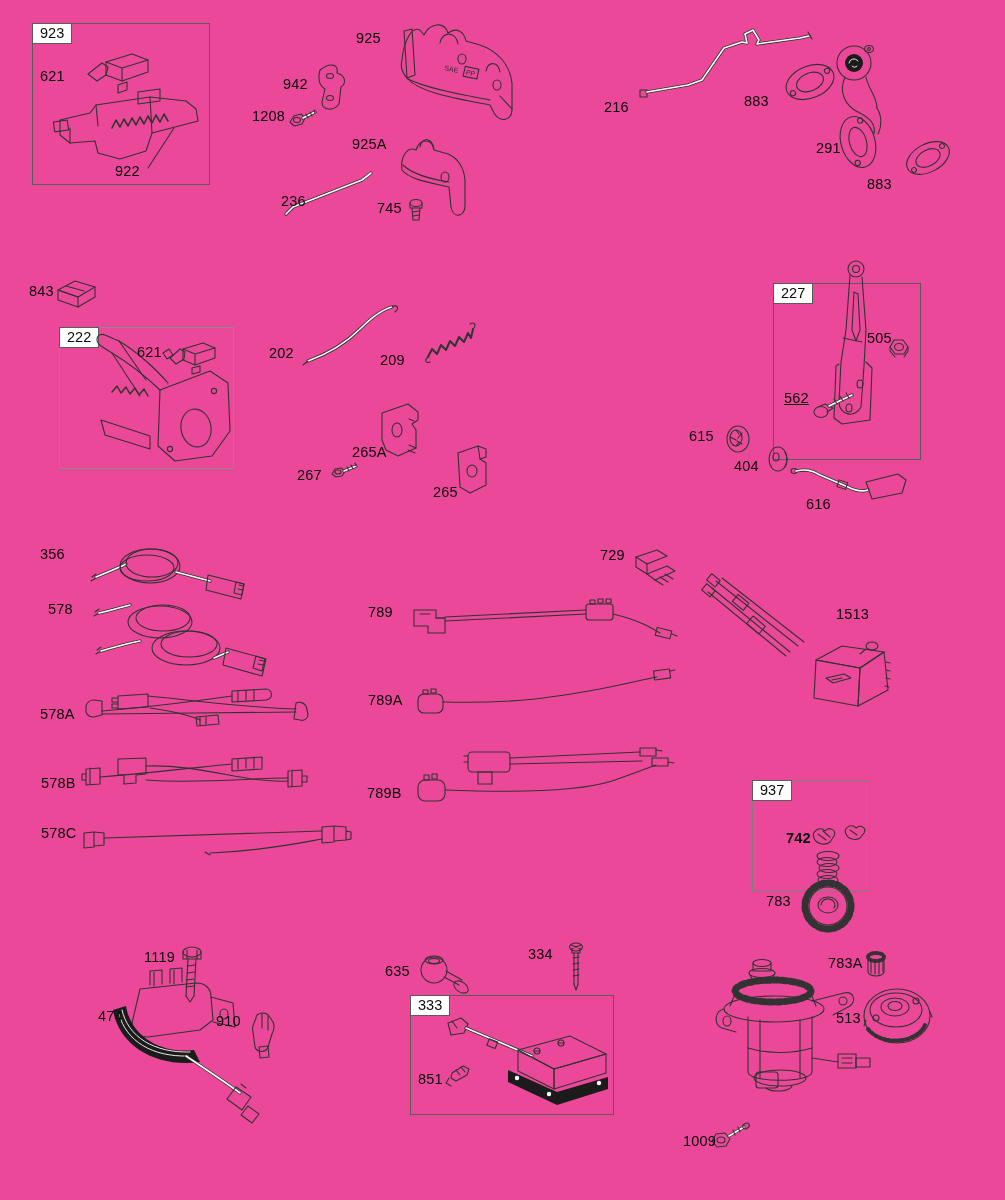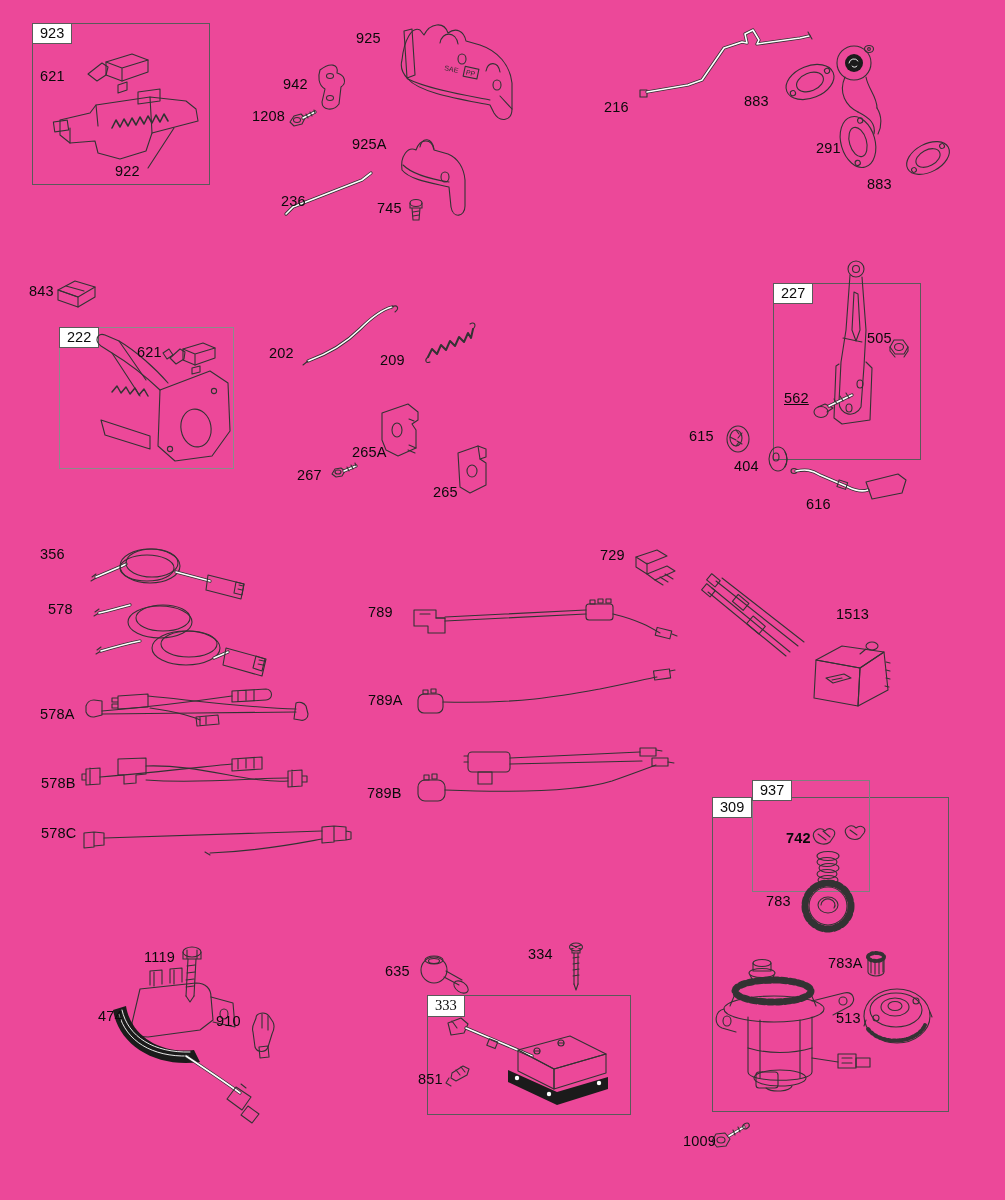--- a/index.html
+++ b/index.html
@@ -34,27 +34,24 @@
 
   <div class="pbox" style="left:32px; top:23px; width:176px; height:160px;">
     <span class="pbox-label">923</span>
   </div>
   <div class="pbox" style="left:59px; top:327px; width:173px; height:140px; border-color:#8b8b8b;">
     <span class="pbox-label">222</span>
   </div>
   <div class="pbox" style="left:773px; top:250px; width:146px; height:175px;margin-top:33px;">
     <span class="pbox-label">227</span>
   </div>
-  <div class="pbox" style="left:712px; top:797px; width:235px; height:313px;">
-    <span class="pbox-label">309</span>
-  </div>
   <div class="pbox" style="left:752px; top:780px; width:116px; height:110px; border-color:#7e7e7e;">
     <span class="pbox-label">937</span>
   </div>
-  <div class="pbox" style="left:427px; top:995px; width:202px; height:118px;font-family:Liberation Serif, serif;">
+  <div class="pbox" style="left:410px; top:995px; width:202px; height:118px;">
     <span class="pbox-label">333</span>
   </div>
 
   <svg class="art" width="1005" height="1200" viewBox="0 0 1005 1200">
 
     <g>
       <path d="M88,74 l14,-11 l6,4 l-2,8 l-9,6 z"></path>
       <path d="M106,62 l26,-8 l16,6 l0,12 l-26,9 l-16,-6 z"></path>
       <path d="M106,62 l16,6 l26,-8 M122,68 l0,13"></path>
       <path d="M118,85 l9,-3 l0,8 l-9,3 z"></path>

